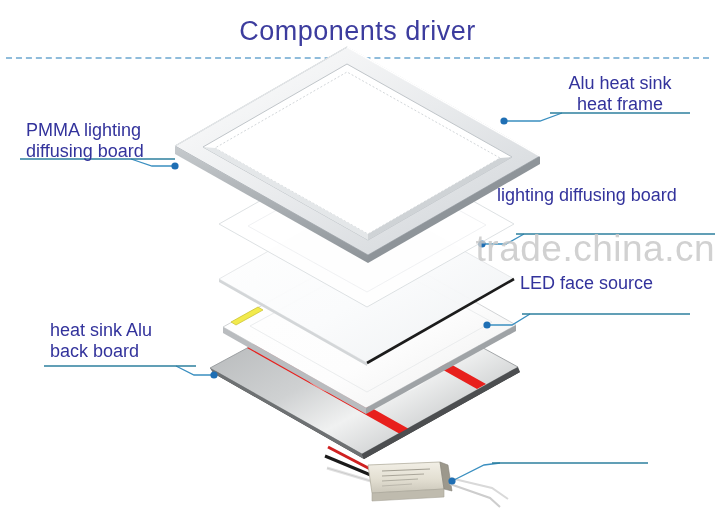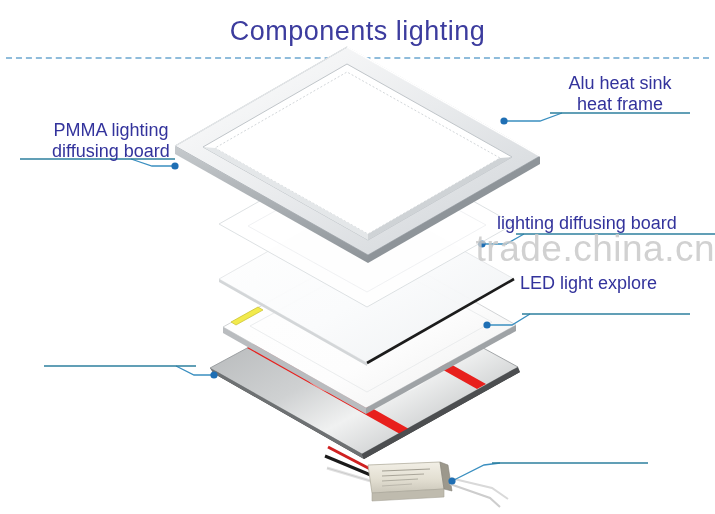--- a/index.html
+++ b/index.html
@@ -63,21 +63,21 @@
     letter-spacing: 0.5px;
     opacity: 0.85;
     pointer-events: none;
   }
 </style>
 </head>
 <body>
 
 <div id="stage">
 
-  <div id="page-title">Components lighting</div>
+  <div id="page-title">Components driver</div>
   <div id="title-divider"></div>
 
   <svg id="diagram-svg" viewBox="0 0 715 514">
     <defs>
       <linearGradient id="gFrameTop" x1="0" y1="0" x2="1" y2="1">
         <stop offset="0" stop-color="#ffffff"></stop>
         <stop offset="0.5" stop-color="#e9ebed"></stop>
         <stop offset="1" stop-color="#cfd3d7"></stop>
       </linearGradient>
       <linearGradient id="gFrameEdge" x1="0" y1="0" x2="0" y2="1">
@@ -218,28 +218,32 @@
     </g>
   </svg>
 
   <div id="watermark">trade.china.cn</div>
 
   <div class="label center" style="left:540px; top:73px; width:160px;">
     <div>Alu heat sink</div>
     <div>heat frame</div>
   </div>
 
-  <div class="label" style="left:26px; top:120px; width:170px;text-align:center;">
+  <div class="label" style="left:26px; top:120px; width:170px;">
     <div>PMMA lighting</div>
     <div>diffusing board</div>
   </div>
 
-  <div class="label" style="left:497px; top:185px; width:215px;margin-top:28px;">
+  <div class="label" style="left:497px; top:185px; width:215px;">
     <div>lighting diffusing board</div>
   </div>
 
   <div class="label" style="left:520px; top:273px; width:170px;">
-    <div>LED light explore</div>
-  </div>
-
+    <div>LED face source</div>
+  </div>
+
+  <div class="label" style="left:50px; top:320px; width:160px;">
+    <div>heat sink Alu</div>
+    <div>back board</div>
+  </div>
 
 
 </div>
 
 </body></html>

